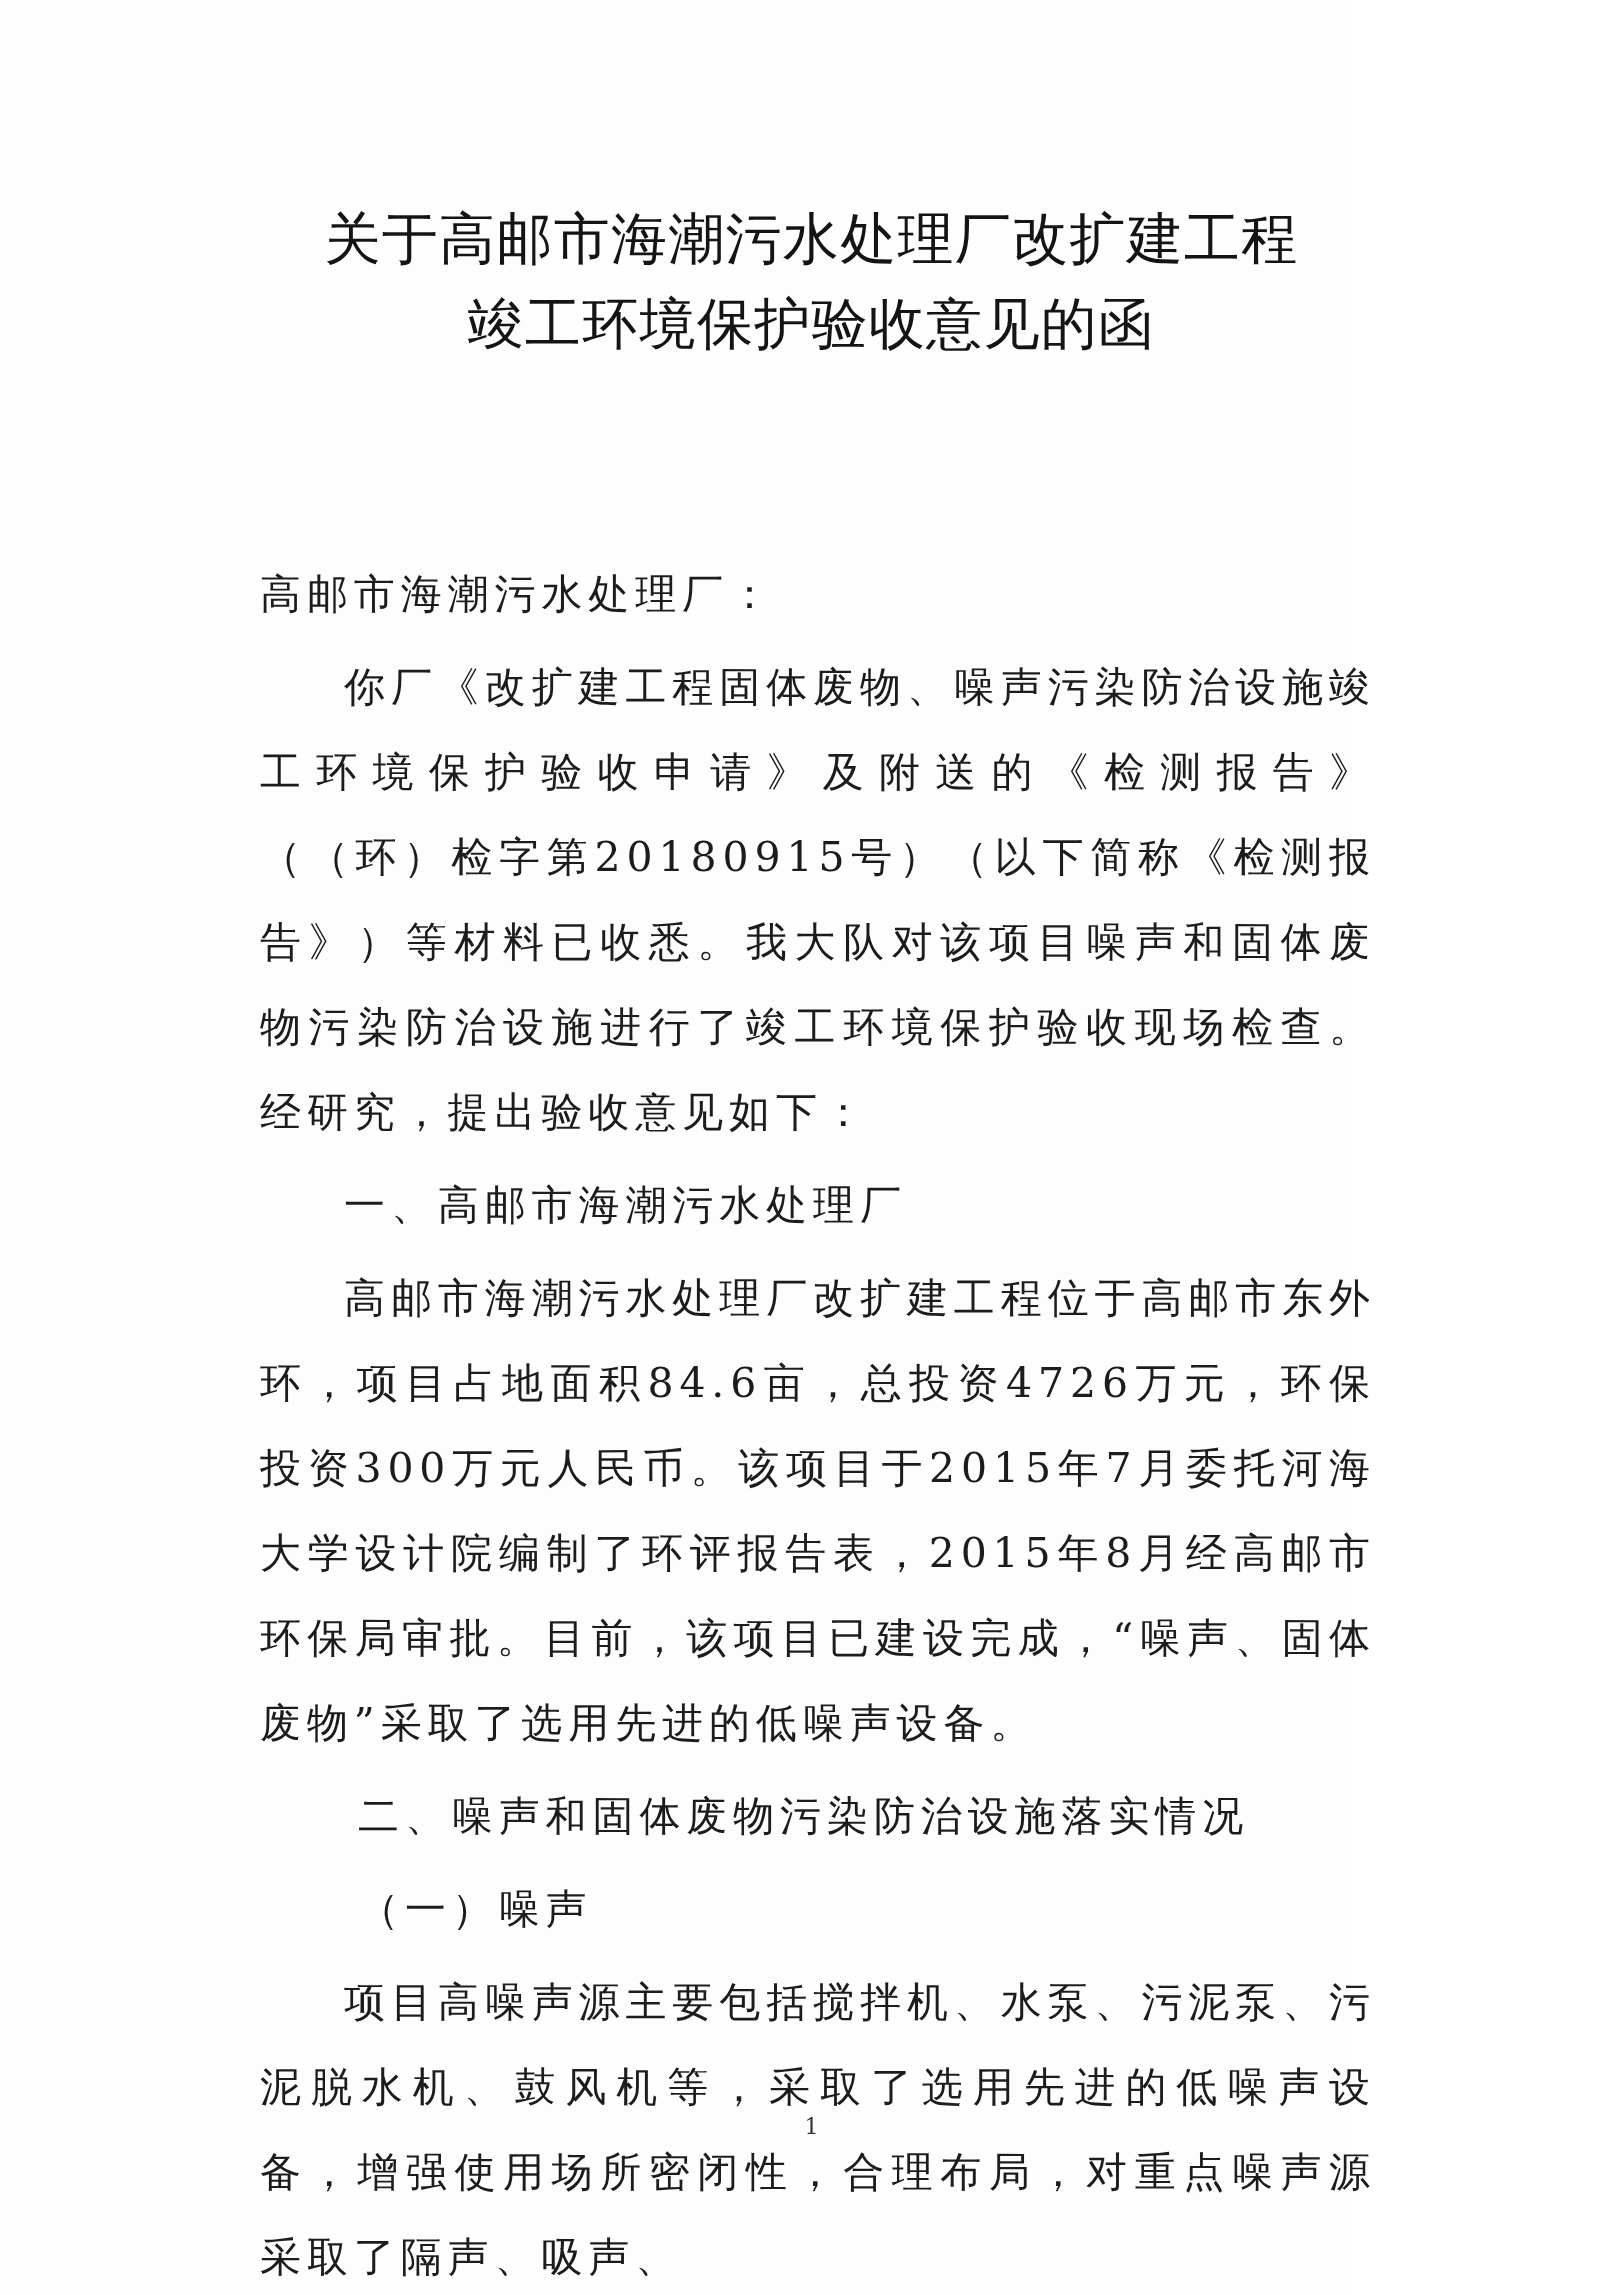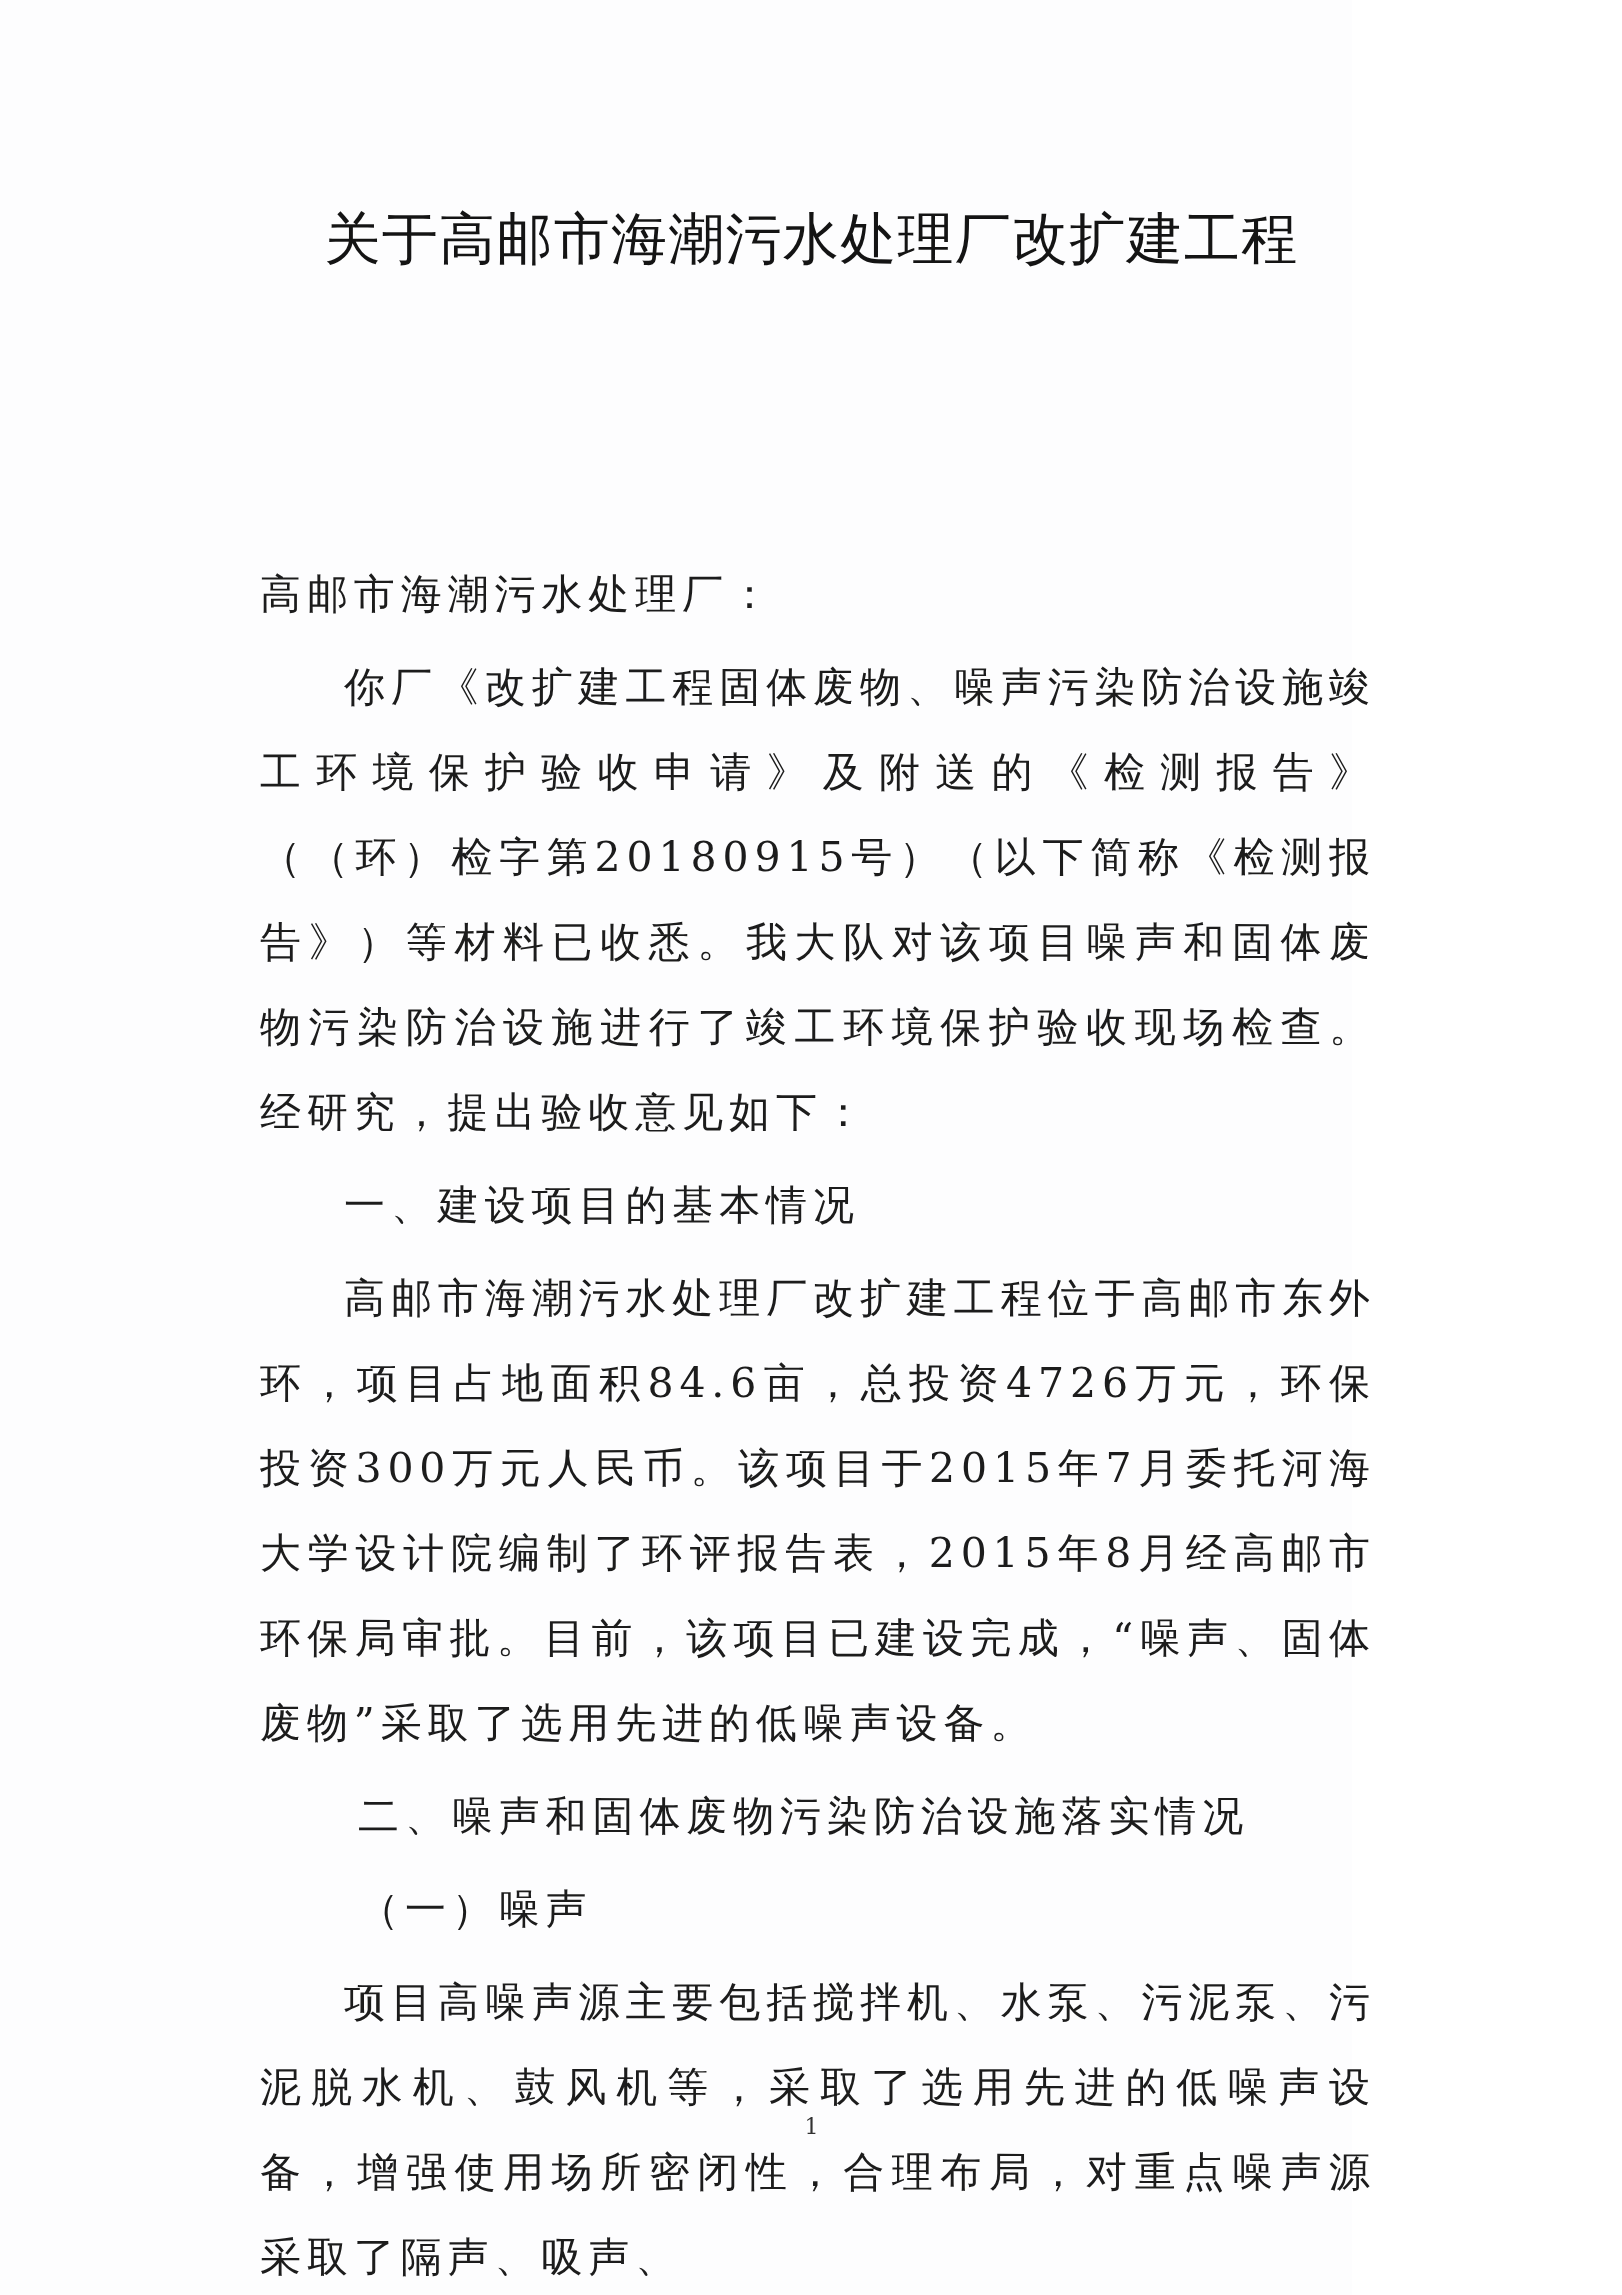--- a/index.html
+++ b/index.html
@@ -18,26 +18,27 @@
   .h2 { text-indent: 98px; }
   .pageno { position: absolute; left: 0; width: 1623px; top: 2114px; text-align: center;
             font-size: 22px; color: #333; }
 </style>
 </head>
 <body>
 
 <div class="page">
   <div class="title" style="top:196px;">
     <span class="line">关于高邮市海潮污水处理厂改扩建工程</span>
+    <span class="line">竣工环境保护验收意见的函</span>
   </div>
 
   <div class="body">
     <p>高邮市海潮污水处理厂：</p>
     <p class="indent">你厂《改扩建工程固体废物、噪声污染防治设施竣工环境保护验收申请》及附送的《检测报告》（（环）检字第20180915号）（以下简称《检测报告》）等材料已收悉。我大队对该项目噪声和固体废物污染防治设施进行了竣工环境保护验收现场检查。经研究，提出验收意见如下：</p>
-    <p class="h1">一、建设项目的基本情况</p>
+    <p class="h1">一、高邮市海潮污水处理厂</p>
     <p class="indent">高邮市海潮污水处理厂改扩建工程位于高邮市东外环，项目占地面积84.6亩，总投资4726万元，环保投资300万元人民币。该项目于2015年7月委托河海大学设计院编制了环评报告表，2015年8月经高邮市环保局审批。目前，该项目已建设完成，“噪声、固体废物”采取了选用先进的低噪声设备。</p>
     <p class="h2">二、噪声和固体废物污染防治设施落实情况</p>
     <p class="h2">（一）噪声</p>
     <p class="indent">项目高噪声源主要包括搅拌机、水泵、污泥泵、污泥脱水机、鼓风机等，采取了选用先进的低噪声设备，增强使用场所密闭性，合理布局，对重点噪声源采取了隔声、吸声、</p>
   </div>
 
   <div class="pageno">1</div>
 </div>
 
 

